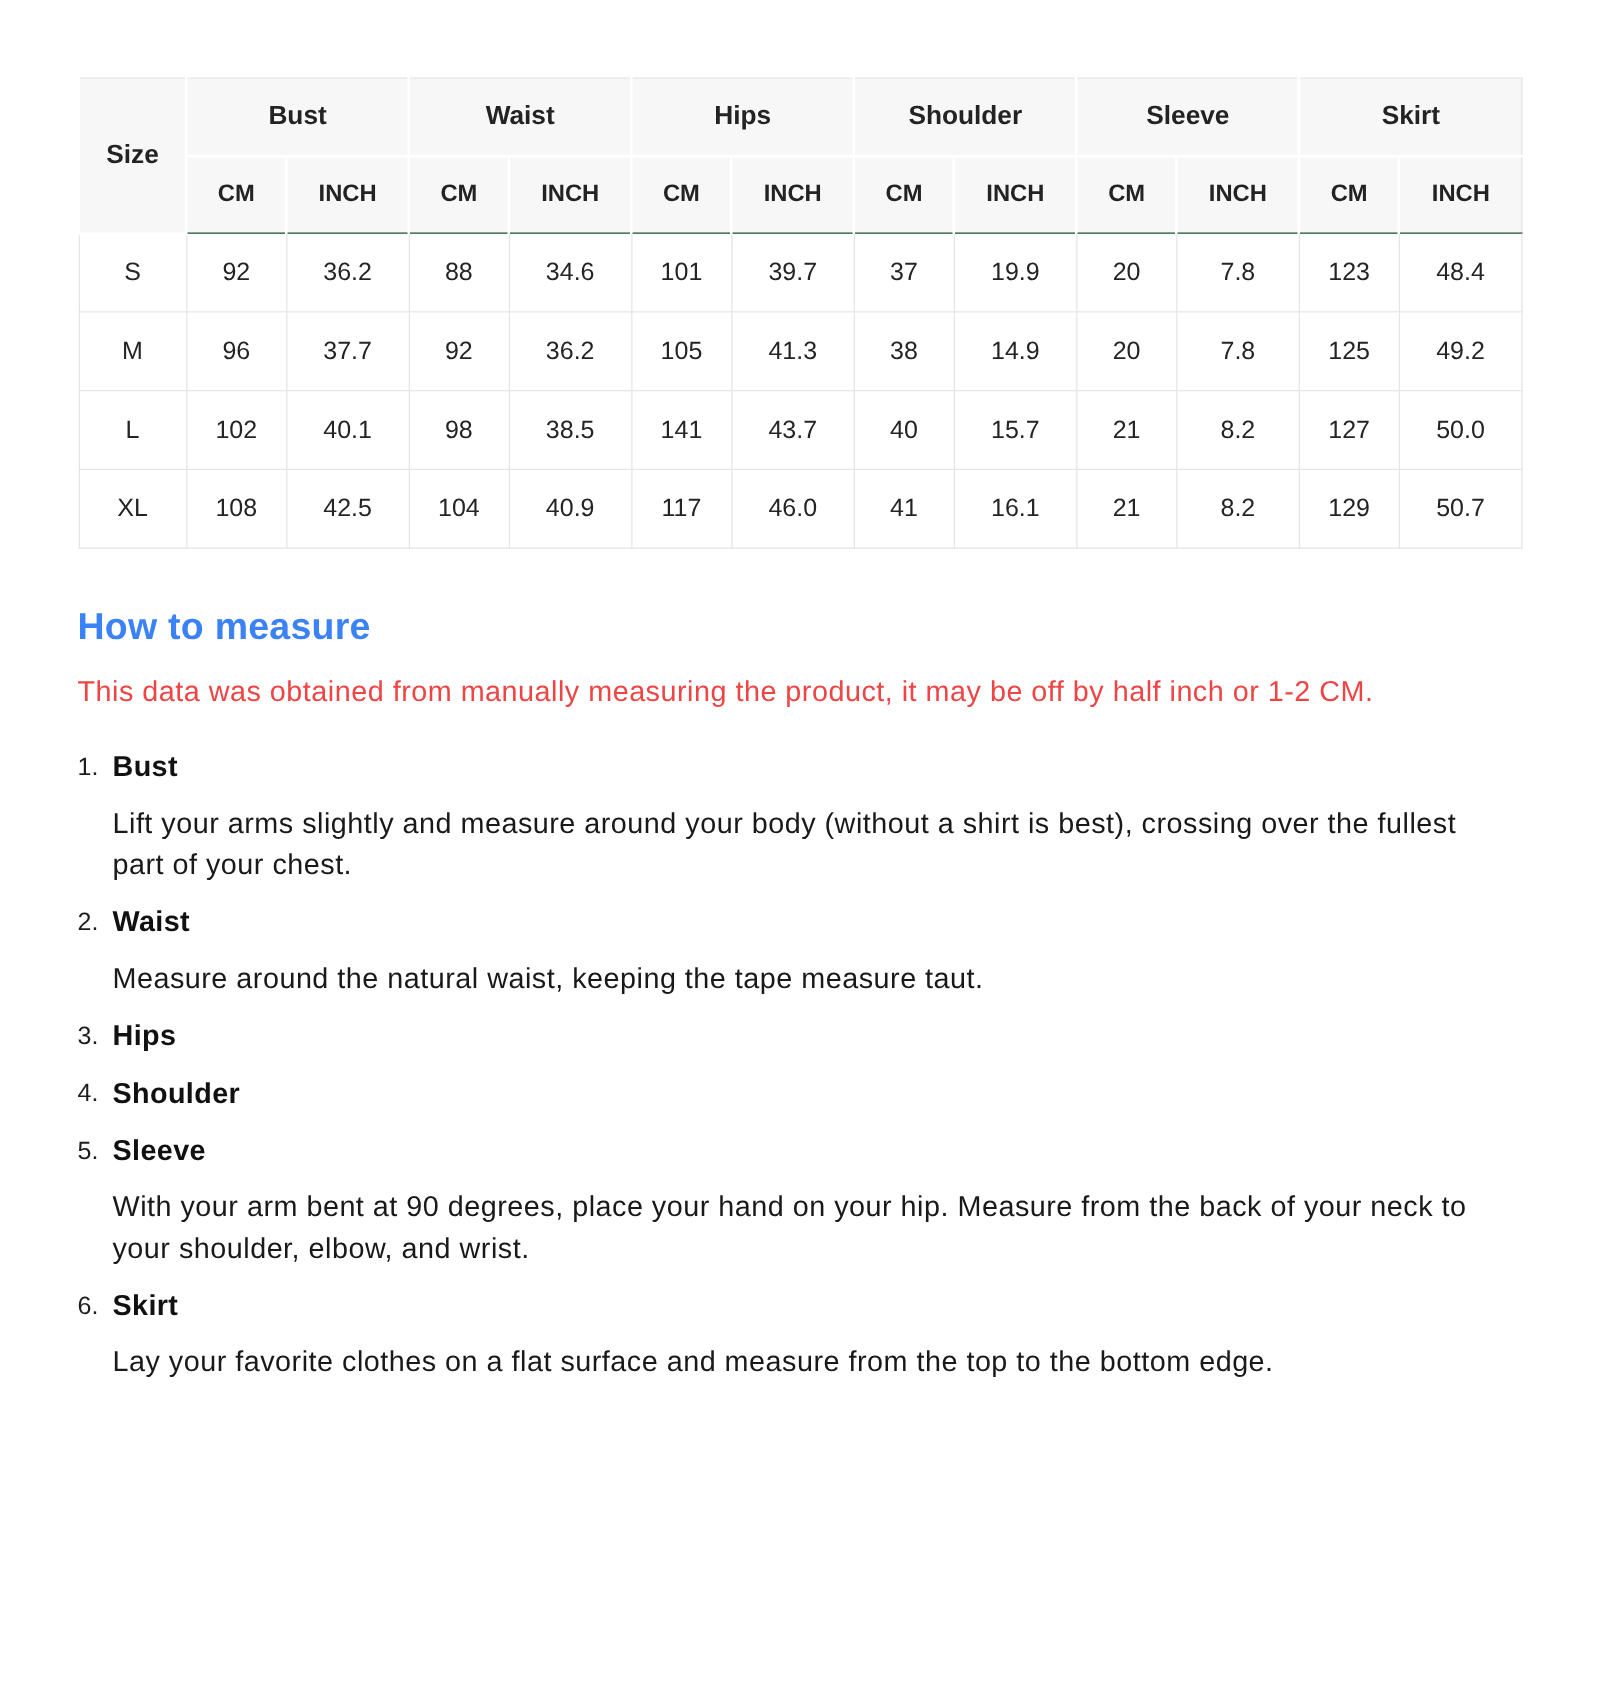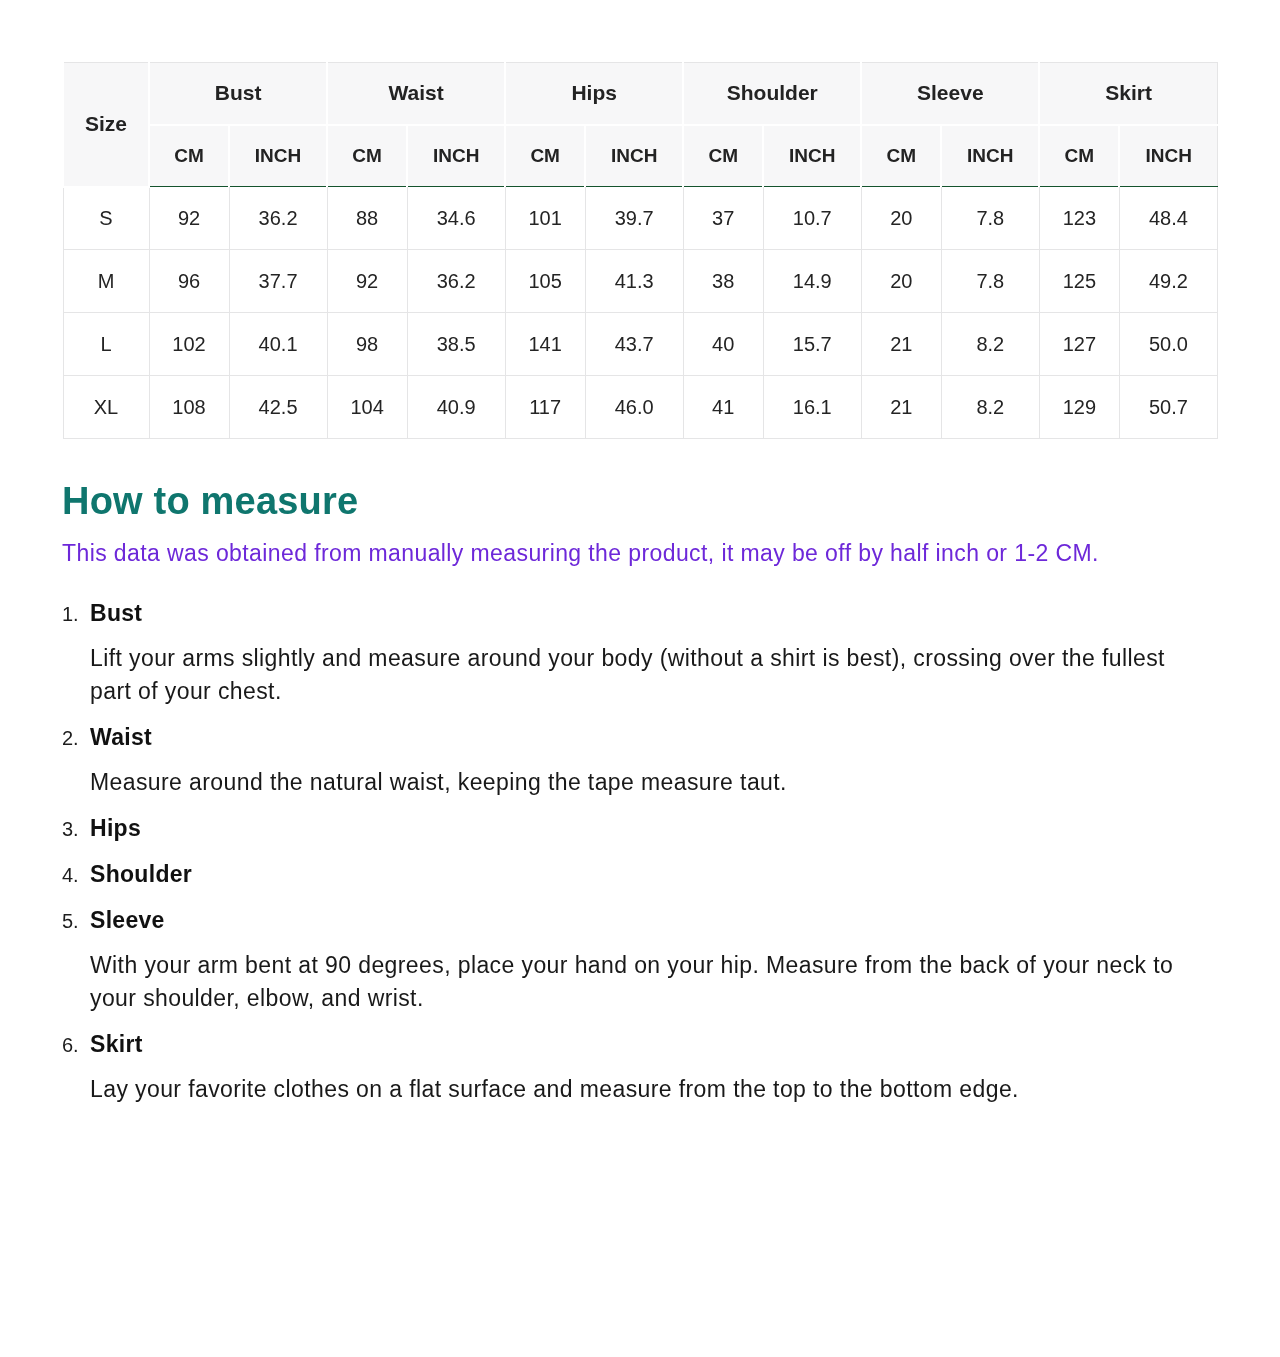--- a/index.html
+++ b/index.html
@@ -55,33 +55,33 @@
   th.size-th {
     border-left: 1px solid #e5e5e6;
     border-top: 1px solid #e5e5e6;
     border-bottom: 1px solid #e5e5e6;
   }
   thead tr.units-row th { border-bottom: 1px solid #14532d; }
 
   
   h2.htm-heading {
     margin: 45px 0 18px 0;
-    font-size: 38px;
+    font-size: 30px;
     line-height: 35px;
     font-weight: 700;
-    color: #0f766e;
+    color: #3b82f6;
     letter-spacing: 0.2px;
   }
   p.htm-intro {
     margin: 0;
     max-width: 1150px;
     font-size: 23px;
     line-height: 33px;
     letter-spacing: 0.4px;
-    color: #6d28d9;
+    color: #ef4444;
   }
   ol.measure-list {
     list-style: none;
     margin: 27px 0 0 0;
     padding: 0;
   }
   ol.measure-list li {
     position: relative;
     padding-left: 28px;
   }
@@ -160,21 +160,21 @@
     <tbody>
         <tr>
           <td>S</td>
           <td>92</td>
           <td>36.2</td>
           <td>88</td>
           <td>34.6</td>
           <td>101</td>
           <td>39.7</td>
           <td>37</td>
-          <td>10.7</td>
+          <td>19.9</td>
           <td>20</td>
           <td>7.8</td>
           <td>123</td>
           <td>48.4</td>
         </tr>
         <tr>
           <td>M</td>
           <td>96</td>
           <td>37.7</td>
           <td>92</td>

